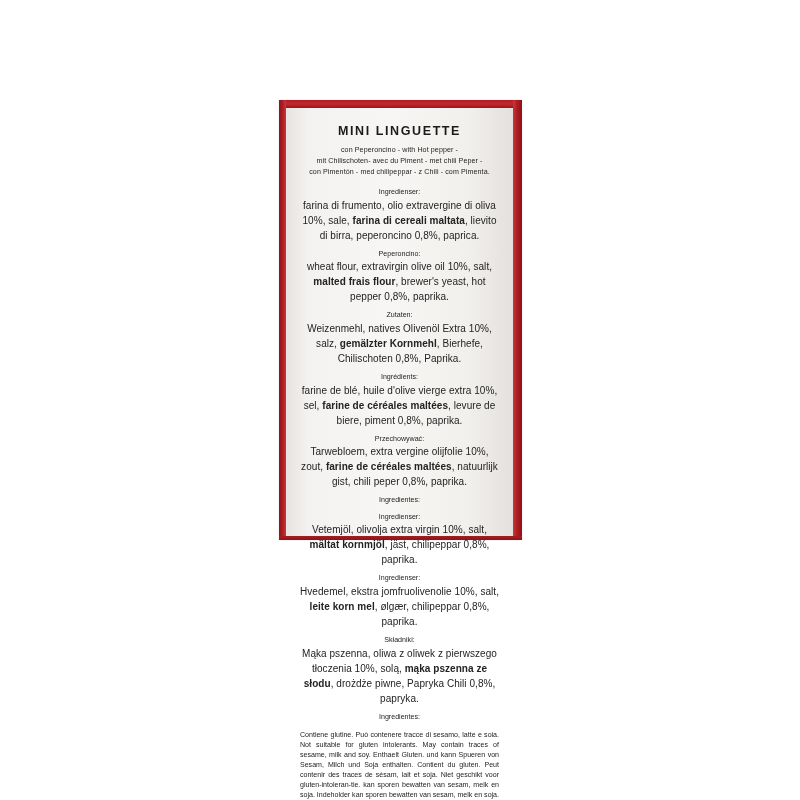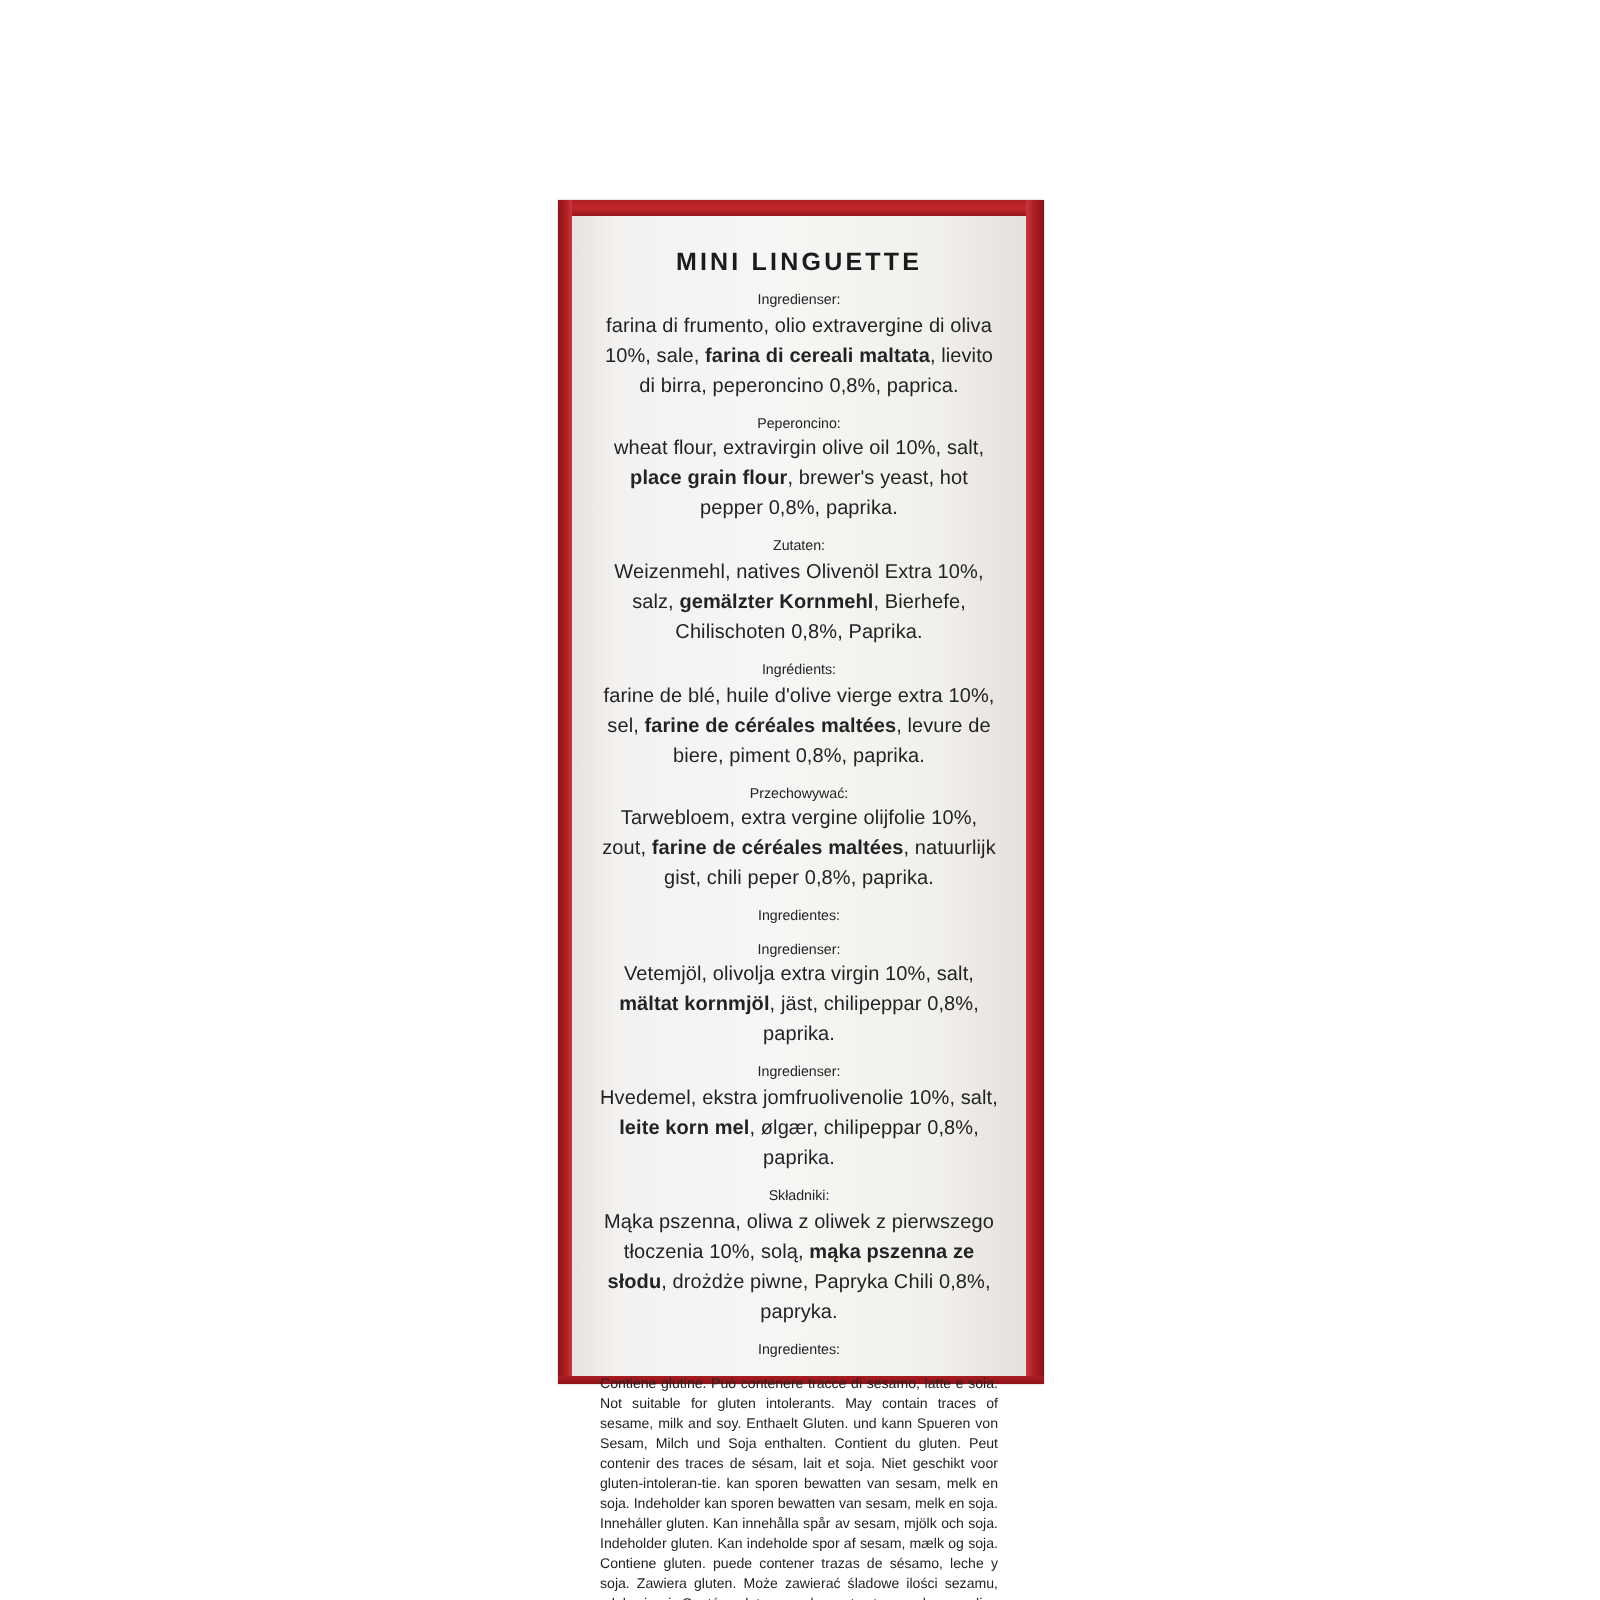--- a/index.html
+++ b/index.html
@@ -14,21 +14,21 @@
     position: relative;
     overflow: hidden;
   }
 
   
   #package {
     position: absolute;
     left: 279px;
     top: 100px;
     width: 243px;
-    height: 592px;
+    height: 440px;
     background: #f2f0ee;
     box-shadow: 0 0 1px rgba(0,0,0,0.25);
   }
 
   
   #top-edge {
     position: absolute;
     left: 0;
     top: 0;
     width: 100%;
@@ -147,29 +147,34 @@
   <div id="top-edge"></div>
   <div id="left-edge"></div>
   <div id="right-edge"></div>
   <div id="bottom-edge"></div>
 
   <div id="face">
     <div id="content">
 
       <div class="product-title">MINI LINGUETTE</div>
 
+      <div class="subtitle">
+        <div>con Peperoncino - with Hot pepper -</div>
+        <div>mit Chilischoten- avec du Piment - met chili Peper -</div>
+        <div>con Pimentón - med chilipeppar - z Chili - com Pimenta.</div>
+      </div>
 
       <div class="ing-block">
         <div class="ing-label">Ingredienser:</div>
         <div class="ing-text">farina di frumento, olio extravergine di oliva 10%, sale, <b>farina di cereali maltata</b>, lievito di birra, peperoncino 0,8%, paprica.</div>
       </div>
 
       <div class="ing-block">
         <div class="ing-label">Peperoncino:</div>
-        <div class="ing-text">wheat flour, extravirgin olive oil 10%, salt, <b>place grain flour</b>, brewer's yeast, hot pepper 0,8%, paprika.</div>
+        <div class="ing-text">wheat flour, extravirgin olive oil 10%, salt, <b>malted frais flour</b>, brewer's yeast, hot pepper 0,8%, paprika.</div>
       </div>
 
       <div class="ing-block">
         <div class="ing-label">Zutaten:</div>
         <div class="ing-text">Weizenmehl, natives Olivenöl Extra 10%, salz, <b>gemälzter Kornmehl</b>, Bierhefe, Chilischoten 0,8%, Paprika.</div>
       </div>
 
       <div class="ing-block">
         <div class="ing-label">Ingrédients:</div>
         <div class="ing-text">farine de blé, huile d'olive vierge extra 10%, sel, <b>farine de céréales maltées</b>, levure de biere, piment 0,8%, paprika.</div>

